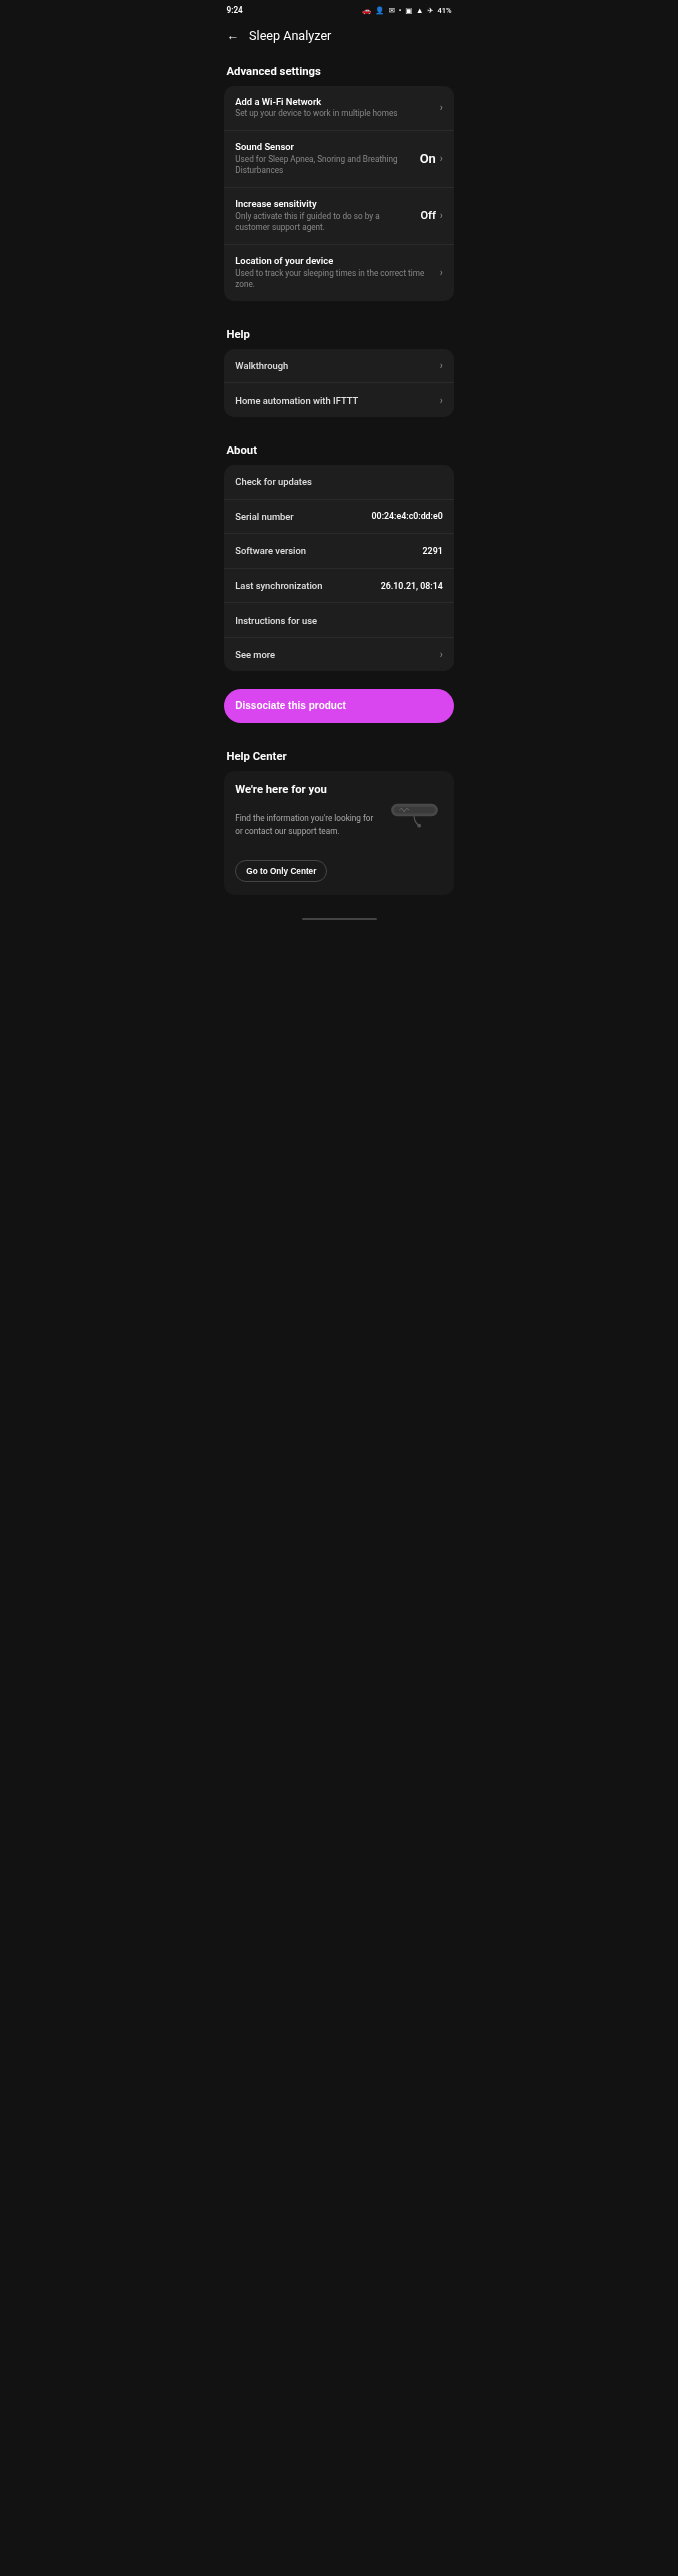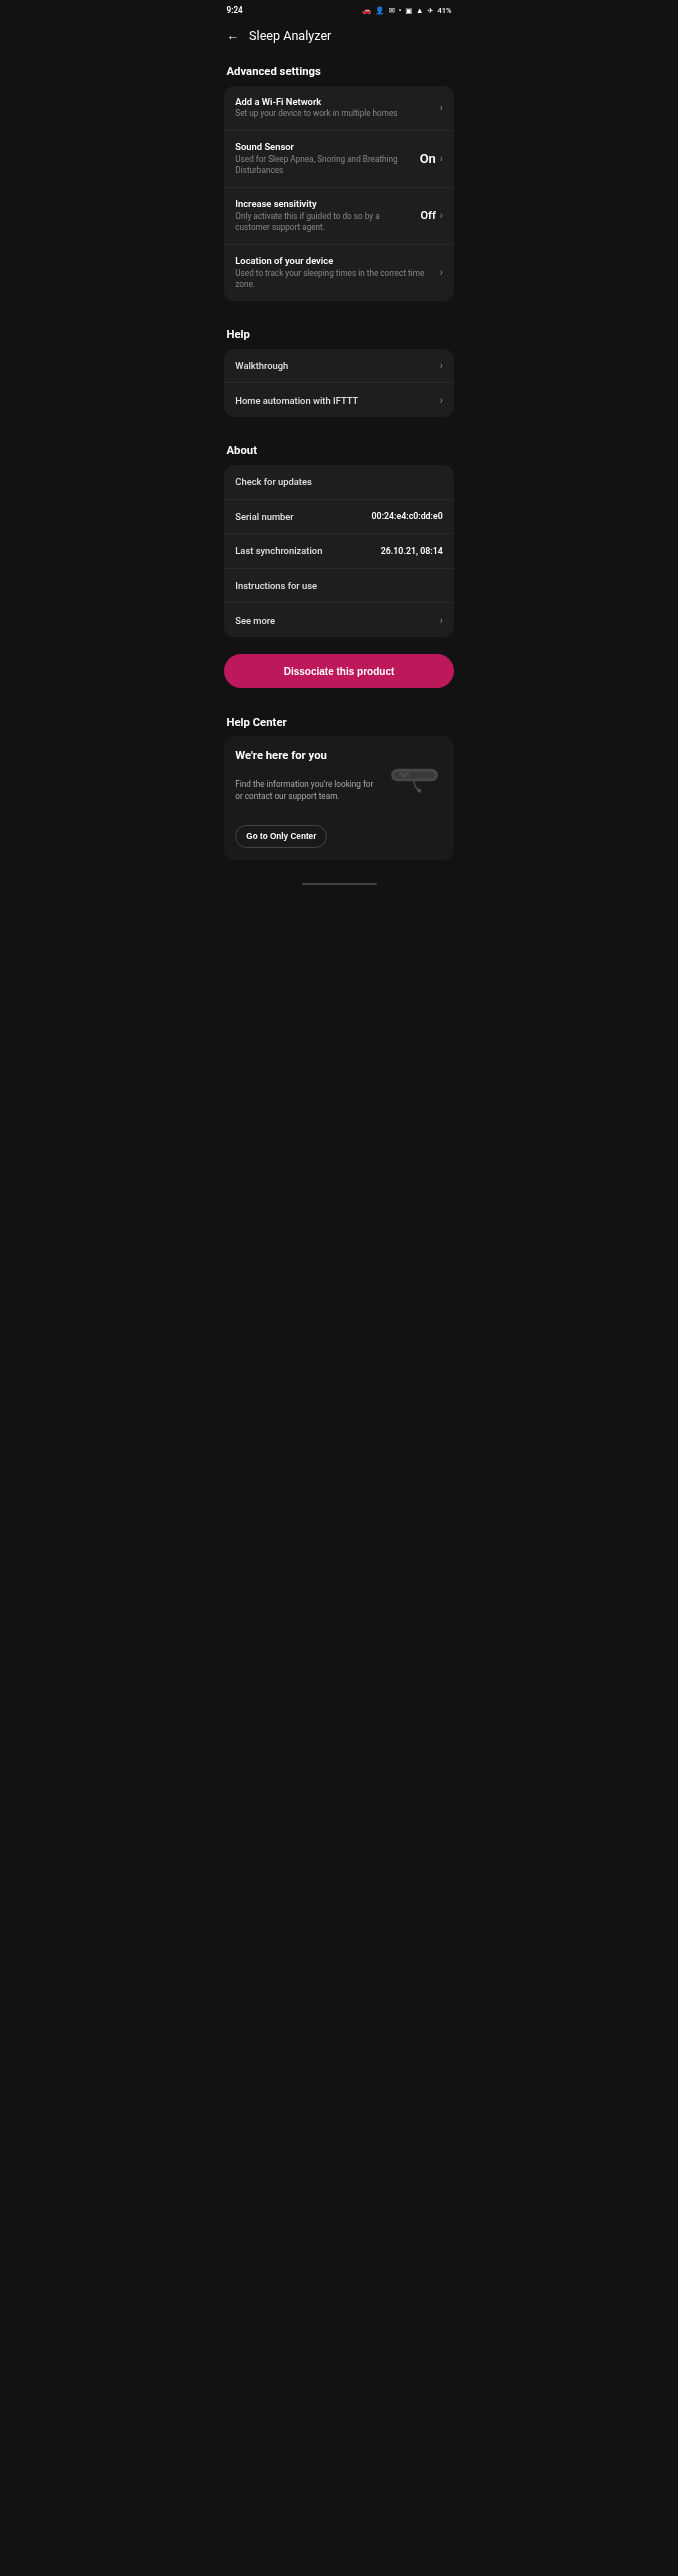--- a/index.html
+++ b/index.html
@@ -147,32 +147,32 @@
       justify-content: space-between;
       align-items: center;
     }
 
     .simple-item:last-child {
       border-bottom: none;
       gap: 12px;
     }
 
     .dissociate-btn {
-      background-color: #be185d;
+      background-color: #d946ef;
       border: none;
       border-radius: 31px;
       color: #ffffff;
       font-size: 10px;
       font-weight: 700;
       padding: 11.3px;
       width: calc(100% - 15px);
       margin: 0 7.5px 17.6px;
       cursor: pointer;
       display: block;
-      text-align: center;
+      text-align: left;
     }
 
     .help-center-section {
       background-color: #1a1a1a;
       margin: 0 7.5px 17.6px;
       border-radius: 10px;
       padding: 12.6px 11.3px;
       display: flex;
       justify-content: space-between;
       align-items: flex-start;
@@ -328,20 +328,24 @@
 
     <div class="simple-item">
       <span>Check for updates</span>
     </div>
 
     <div class="simple-item">
       <span>Serial number</span>
       <span class="value-text">00:24:e4:c0:dd:e0</span>
     </div>
 
+    <div class="simple-item">
+      <span>Software version</span>
+      <span class="value-text">2291</span>
+    </div>
 
     <div class="simple-item">
       <span>Last synchronization</span>
       <span class="value-text">26.10.21, 08:14</span>
     </div>
 
     <div class="simple-item">
       <span>Instructions for use</span>
     </div>
 

